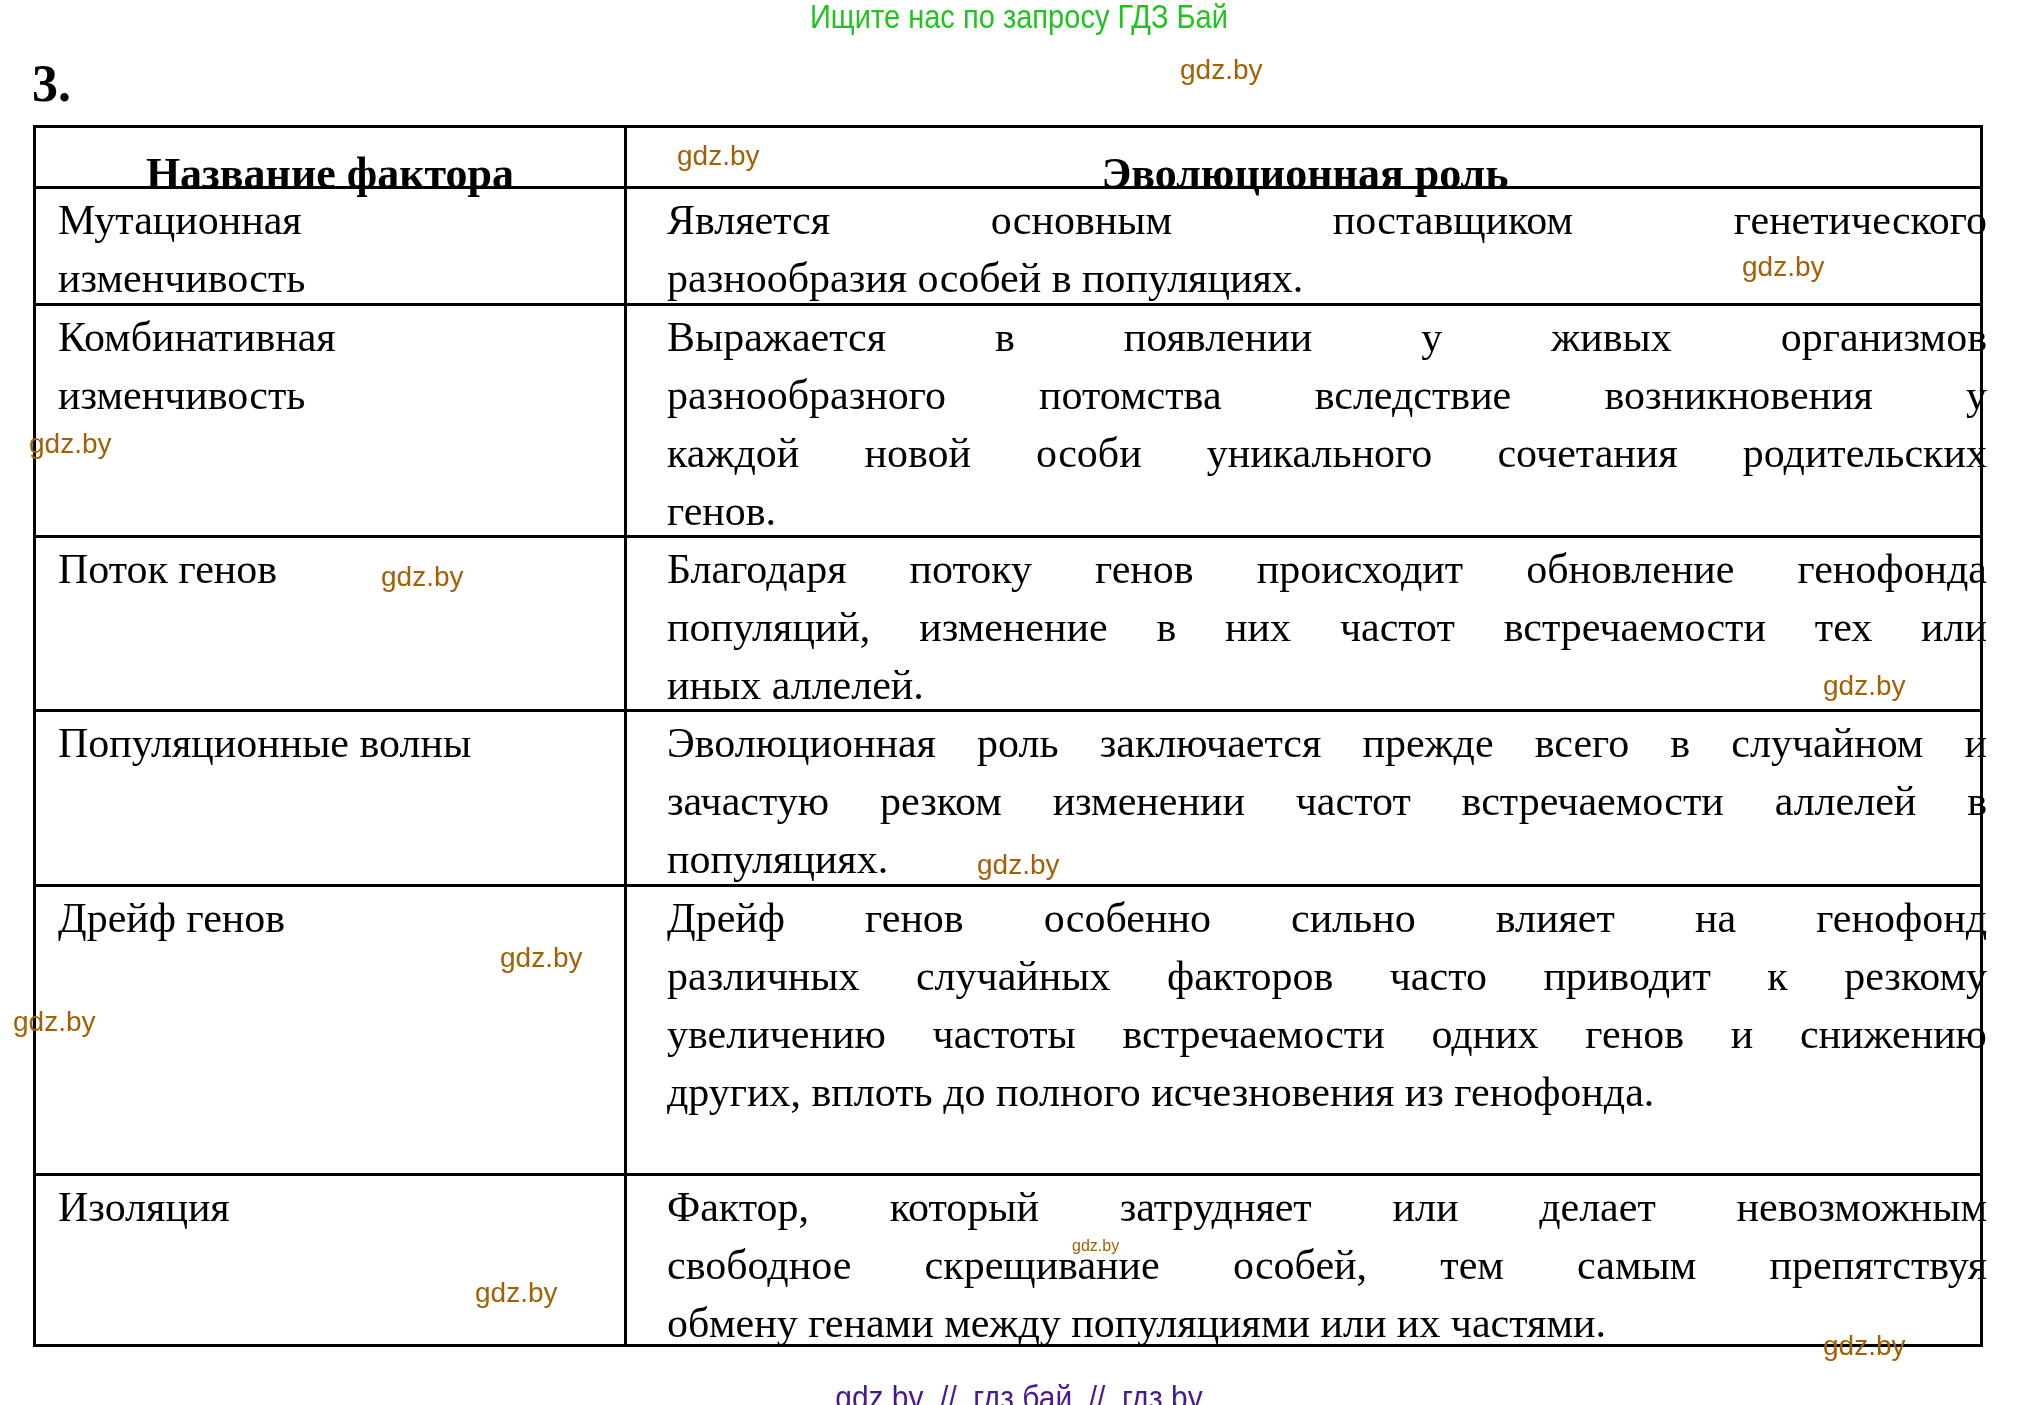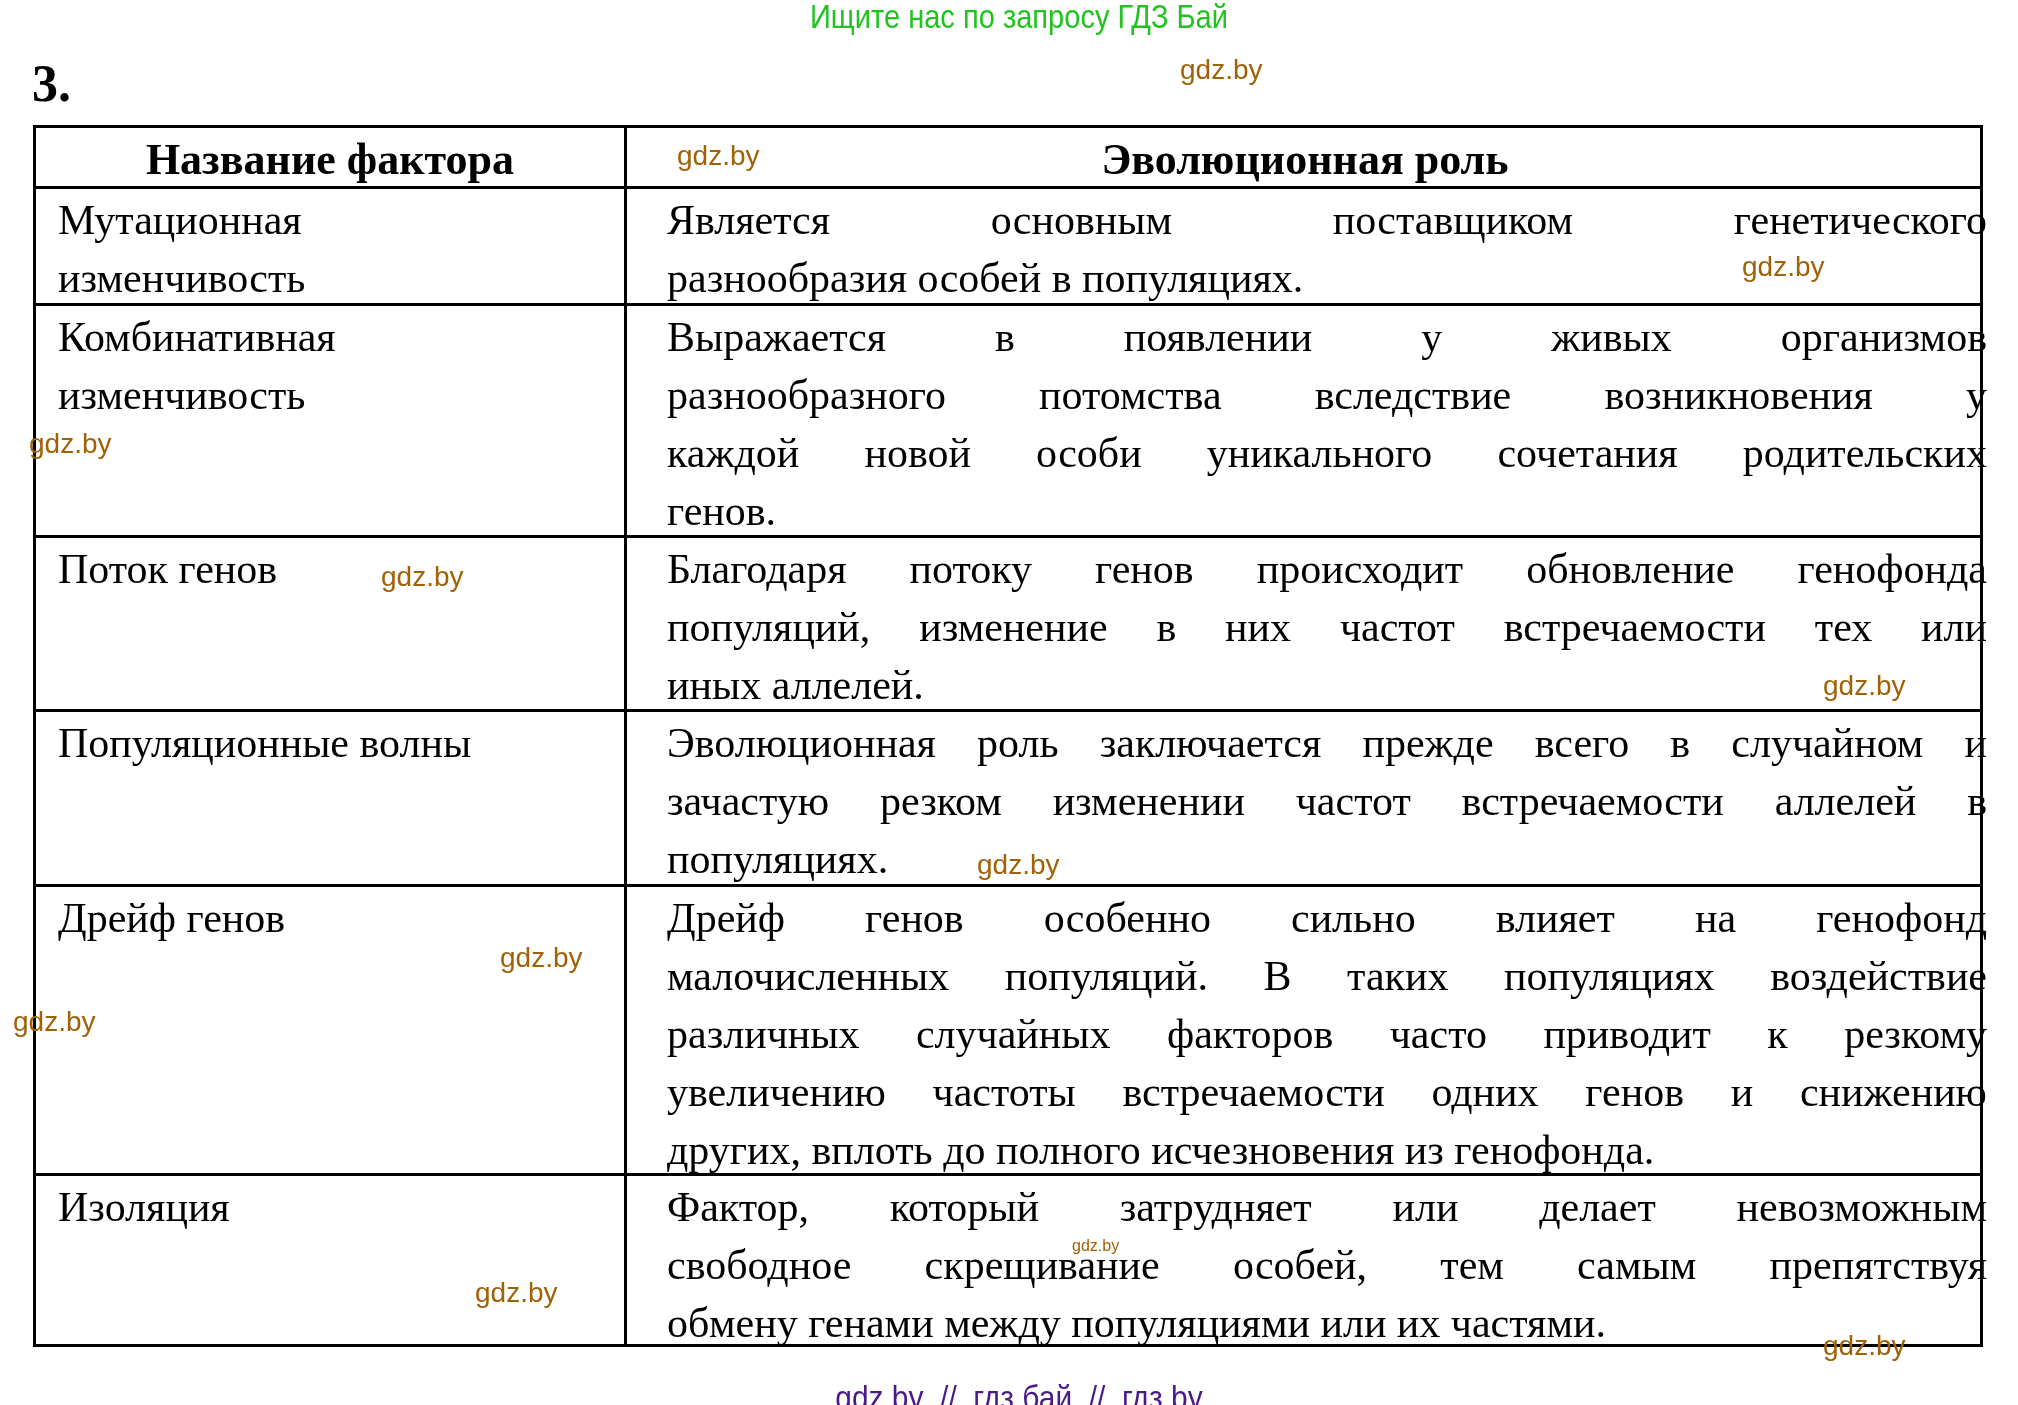--- a/index.html
+++ b/index.html
@@ -23,21 +23,21 @@
 <body>
 
 <div class="wm-top">Ищите нас по запросу ГДЗ Бай</div>
 <div class="wm" style="left:1180px;top:56px;">gdz.by</div>
 
 <div class="task-num">3.</div>
 
 <div class="tbl">
   <div class="divider"></div>
 
-  <div class="row first" style="top:4px;height:58px;">
+  <div class="row first" style="top:18px;height:58px;">
     <div class="hdr" style="left:0;width:588px;top:-1px;">Название фактора</div>
     <div class="hdr" style="left:591px;width:1356px;top:-1px;">Эволюционная роль</div>
   </div>
 
   <div class="row" style="top:58px;height:117px;">
     <div class="cell-l">
       <span class="line last">Мутационная</span>
       <span class="line last">изменчивость</span>
     </div>
     <div class="cell-r">
@@ -80,21 +80,20 @@
       <span class="line last">популяциях.</span>
     </div>
   </div>
 
   <div class="row" style="top:756px;height:289px;">
     <div class="cell-l">
       <span class="line last">Дрейф генов</span>
     </div>
     <div class="cell-r">
       <span class="line">Дрейф генов особенно сильно влияет на генофонд</span>
-      <span class="line">малочисленных популяций. В таких популяциях воздействие</span>
       <span class="line">различных случайных факторов часто приводит к резкому</span>
       <span class="line">увеличению частоты встречаемости одних генов и снижению</span>
       <span class="line last">других, вплоть до полного исчезновения из генофонда.</span>
     </div>
   </div>
 
   <div class="row" style="top:1045px;height:140px;">
     <div class="cell-l">
       <span class="line last">Изоляция</span>
     </div>

